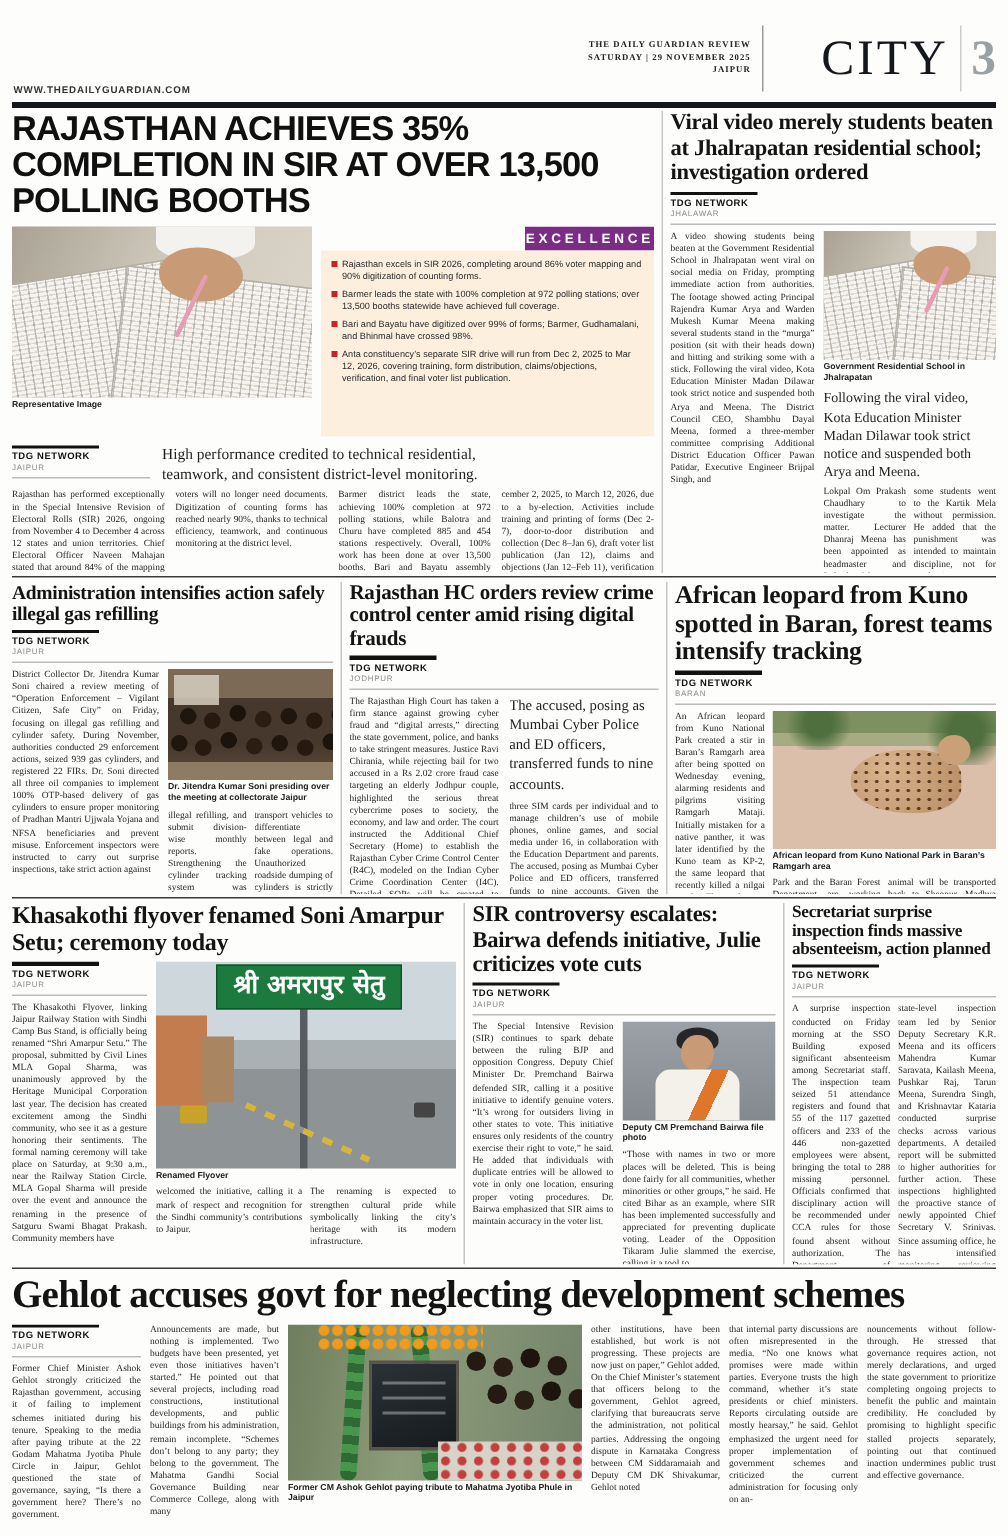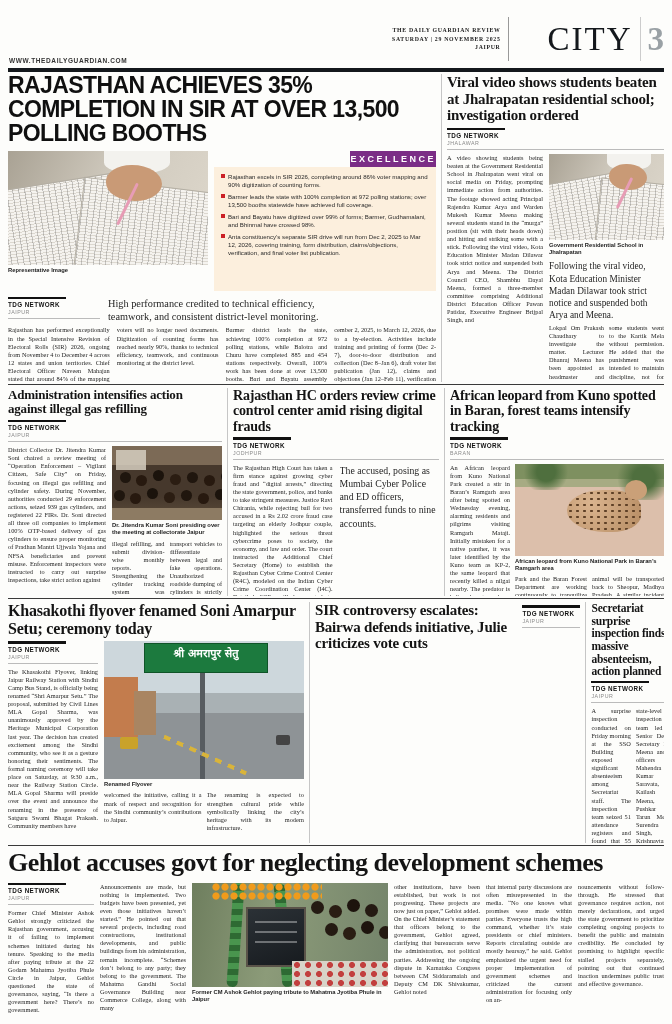--- a/index.html
+++ b/index.html
@@ -49,21 +49,21 @@
   .table{position:absolute;background:#8d7b63;}
   .ph-leo{background:linear-gradient(180deg,#7e9060 0 16%,#a7ab83 16% 25%,#dcbfab 25% 100%);}
   .bush{position:absolute;background:radial-gradient(circle,#4f6f3e 30%,rgba(79,111,62,0) 72%);}
   .leo-body{position:absolute;background:
       radial-gradient(#5e4026 1.1px,transparent 1.5px),
       radial-gradient(circle at 32% 30%,#dab48e,#b68c63);
       background-size:7px 6px,100% 100%;border-radius:52% 44% 42% 55%;}
   .leo-head{position:absolute;background:#caa078;border-radius:50%;}
   .ph-fly{background:linear-gradient(180deg,#cdd7dc 0 38%,#a9b1b4 38% 52%,#8e9396 52% 100%);}
   .sign{position:absolute;background:#1c7a3e;border:1px solid #0f5428;color:#fff;
-        font-weight:700;font-size:11px;text-align:center;line-height:1.2;padding:3px 2px;
+        font-weight:700;font-size:17px;text-align:center;line-height:1.2;padding:3px 2px;
         font-family:"DejaVu Sans","Liberation Sans",sans-serif;}
   .pole{position:absolute;background:#575c60;}
   .bldg{position:absolute;background:#c37c4d;}
   .curb{position:absolute;background:repeating-linear-gradient(90deg,#d9b43a 0 7px,#8e9396 7px 14px);}
   .veh{position:absolute;border-radius:2px;}
   .ph-bairwa{background:linear-gradient(180deg,#9ba1a7,#84898e);}
   .b-head{position:absolute;background:#c99a76;border-radius:48%;}
   .b-hair{position:absolute;background:#26262a;border-radius:50% 50% 40% 40%;}
   .b-body{position:absolute;background:linear-gradient(115deg,#f4f1ea 52%,#e0762a 52% 68%,#f4f1ea 68%);
           border-radius:10px 10px 0 0;}
@@ -144,34 +144,34 @@
           </div>
         </div>
       </div>
       <div style="display:flex;gap:8px;margin-top:6px;align-items:flex-start;">
         <div class="byline" style="flex:0 0 92px;">
           <div class="bar"></div>
           <div class="net">TDG NETWORK</div>
           <div class="city">JAIPUR</div>
           <div class="thin"></div>
         </div>
-        <div class="quote" style="font-size:10.3px;line-height:1.3;flex:1;max-width:215px;">High performance credited to technical efficiency, teamwork, and consistent district-level monitoring.</div>
+        <div class="quote" style="font-size:10.3px;line-height:1.3;flex:1;max-width:215px;">High performance credited to technical residential, teamwork, and consistent district-level monitoring.</div>
       </div>
       <div style="display:flex;gap:7px;flex:1;margin-top:3px;overflow:hidden;">
         <div class="body-col" style="flex:1;">Rajasthan has performed exceptionally in the Special Intensive Revision of Electoral Rolls (SIR) 2026, ongoing from November 4 to December 4 across 12 states and union territories. Chief Electoral Officer Naveen Mahajan stated that around 84% of the mapping work is complete, ensuring most</div>
         <div class="body-col" style="flex:1;">voters will no longer need documents. Digitization of counting forms has reached nearly 90%, thanks to technical efficiency, teamwork, and continuous monitoring at the district level.</div>
         <div class="body-col" style="flex:1;">Barmer district leads the state, achieving 100% completion at 972 polling stations, while Balotra and Churu have completed 885 and 454 stations respectively. Overall, 100% work has been done at over 13,500 booths. Bari and Bayatu assembly constituencies have digitized over 99% of forms, with Barmer, Gudhamalani, and Bhinmal exceeding 98%. For the Anta assembly constituency, a separate SIR program will run from De-</div>
         <div class="body-col" style="flex:1;">cember 2, 2025, to March 12, 2026, due to a by-election. Activities include training and printing of forms (Dec 2-7), door-to-door distribution and collection (Dec 8–Jan 6), draft voter list publication (Jan 12), claims and objections (Jan 12–Feb 11), verification (Jan 12–Mar 5), and final voter list publication on March 12, 2026.</div>
       </div>
     </div>
 
     <div class="vr"></div>
 
     <div style="flex:1;display:flex;flex-direction:column;">
-      <div class="hl-serif" style="font-size:15px;">Viral video shows students beaten at Jhalrapatan residential school; investigation ordered</div>
+      <div class="hl-serif" style="font-size:15px;">Viral video merely students beaten at Jhalrapatan residential school; investigation ordered</div>
       <div class="byline" style="margin-top:4px;">
         <div class="bar"></div>
         <div class="net">TDG NETWORK</div>
         <div class="city">JHALAWAR</div>
         <div class="thin"></div>
       </div>
       <div style="display:flex;gap:6px;flex:1;overflow:hidden;">
         <div class="body-col" style="flex:0 0 96px;">A video showing students being beaten at the Government Residential School in Jhalrapatan went viral on social media on Friday, prompting immediate action from authorities. The footage showed acting Principal Rajendra Kumar Arya and Warden Mukesh Kumar Meena making several students stand in the “murga” position (sit with their heads down) and hitting and striking some with a stick. Following the viral video, Kota Education Minister Madan Dilawar took strict notice and suspended both Arya and Meena. The District Council CEO, Shambhu Dayal Meena, formed a three-member committee comprising Additional District Education Officer Pawan Patidar, Executive Engineer Brijpal Singh, and</div>
         <div style="flex:1;display:flex;flex-direction:column;overflow:hidden;">
           <div class="photo ph-votes" style="width:100%;height:86px;">
@@ -190,21 +190,21 @@
         </div>
       </div>
     </div>
   </div>
 
   <div class="hr" style="top:384px;"></div>
 
   <div class="sec" style="top:388px;height:208px;">
 
     <div style="flex:0 0 214px;display:flex;flex-direction:column;">
-      <div class="hl-serif" style="font-size:13px;">Administration intensifies action against illegal gas refilling</div>
+      <div class="hl-serif" style="font-size:13px;">Administration intensifies action safely illegal gas refilling</div>
       <div class="byline" style="margin-top:3px;">
         <div class="bar"></div>
         <div class="net">TDG NETWORK</div>
         <div class="city">JAIPUR</div>
         <div class="thin"></div>
       </div>
       <div style="display:flex;gap:6px;flex:1;overflow:hidden;">
         <div class="body-col" style="flex:0 0 98px;">District Collector Dr. Jitendra Kumar Soni chaired a review meeting of “Operation Enforcement – Vigilant Citizen, Safe City” on Friday, focusing on illegal gas refilling and cylinder safety. During November, authorities conducted 29 enforcement actions, seized 939 gas cylinders, and registered 22 FIRs. Dr. Soni directed all three oil companies to implement 100% OTP-based delivery of gas cylinders to ensure proper monitoring of Pradhan Mantri Ujjwala Yojana and NFSA beneficiaries and prevent misuse. Enforcement inspectors were instructed to carry out surprise inspections, take strict action against</div>
         <div style="flex:1;display:flex;flex-direction:column;overflow:hidden;">
           <div class="photo ph-meet" style="width:100%;height:74px;">
@@ -227,31 +227,31 @@
     <div style="flex:0 0 206px;display:flex;flex-direction:column;">
       <div class="hl-serif" style="font-size:14px;">Rajasthan HC orders review crime control center amid rising digital frauds</div>
       <div class="byline" style="margin-top:3px;">
         <div class="bar"></div>
         <div class="net">TDG NETWORK</div>
         <div class="city">JODHPUR</div>
         <div class="thin"></div>
       </div>
       <div style="display:flex;gap:7px;flex:1;overflow:hidden;">
         <div class="body-col" style="flex:1;">The Rajasthan High Court has taken a firm stance against growing cyber fraud and “digital arrests,” directing the state government, police, and banks to take stringent measures. Justice Ravi Chirania, while rejecting bail for two accused in a Rs 2.02 crore fraud case targeting an elderly Jodhpur couple, highlighted the serious threat cybercrime poses to society, the economy, and law and order. The court instructed the Additional Chief Secretary (Home) to establish the Rajasthan Cyber Crime Control Center (R4C), modeled on the Indian Cyber Crime Coordination Center (I4C). Detailed SOPs will be created to regulate issuance of more than</div>
-        <div style="flex:1;display:flex;flex-direction:row;overflow:hidden;">
+        <div style="flex:1;display:flex;flex-direction:column;overflow:hidden;">
           <div class="quote" style="font-size:9.8px;line-height:1.35;margin-bottom:4px;">The accused, posing as Mumbai Cyber Police and ED officers, transferred funds to nine accounts.</div>
           <div class="body-col" style="flex:1;">three SIM cards per individual and to manage children’s use of mobile phones, online games, and social media under 16, in collaboration with the Education Department and parents. The accused, posing as Mumbai Cyber Police and ED officers, transferred funds to nine accounts. Given the gravity and ongoing investigation, the court denied bail, emphasizing the rise of cyber frauds exploiting technology.</div>
         </div>
       </div>
     </div>
 
     <div class="vr"></div>
 
     <div style="flex:1;display:flex;flex-direction:column;">
-      <div class="hl-serif" style="font-size:14px;">African leopard from Kuno spotted in Baran, forest teams intensify tracking</div>
+      <div class="hl-serif" style="font-size:17px;">African leopard from Kuno spotted in Baran, forest teams intensify tracking</div>
       <div class="byline" style="margin-top:3px;">
         <div class="bar"></div>
         <div class="net">TDG NETWORK</div>
         <div class="city">BARAN</div>
         <div class="thin"></div>
       </div>
       <div style="display:flex;gap:5px;flex:1;overflow:hidden;">
         <div class="body-col" style="flex:0 0 60px;">An African leopard from Kuno National Park created a stir in Baran’s Ramgarh area after being spotted on Wednesday evening, alarming residents and pilgrims visiting Ramgarh Mataji. Initially mistaken for a native panther, it was later identified by the Kuno team as KP-2, the same leopard that recently killed a nilgai nearby. The predator is believed to have traveled over 50 kilometers before reaching the hilly terrain of the Ramgarh Crater. District Forest Officer Vivekanand Manikrao confirmed that a team from Kuno arrived Thursday night and reported the leopard to be safe. Joint teams from Kuno National</div>
         <div style="flex:1;display:flex;flex-direction:column;overflow:hidden;">
           <div class="photo ph-leo" style="width:100%;height:92px;">
@@ -300,21 +300,21 @@
           <div style="display:flex;gap:5px;flex:1;margin-top:3px;overflow:hidden;">
             <div class="body-col" style="flex:1;">welcomed the initiative, calling it a mark of respect and recognition for the Sindhi community’s contributions to Jaipur.</div>
             <div class="body-col" style="flex:1;">The renaming is expected to strengthen cultural pride while symbolically linking the city’s heritage with its modern infrastructure.</div>
           </div>
         </div>
       </div>
     </div>
 
     <div class="vr"></div>
 
-    <div style="flex:0 0 202px;display:flex;flex-direction:row;">
+    <div style="flex:0 0 202px;display:flex;flex-direction:column;">
       <div class="hl-serif" style="font-size:15px;">SIR controversy escalates: Bairwa defends initiative, Julie criticizes vote cuts</div>
       <div class="byline" style="margin-top:3px;">
         <div class="bar"></div>
         <div class="net">TDG NETWORK</div>
         <div class="city">JAIPUR</div>
         <div class="thin"></div>
       </div>
       <div style="display:flex;gap:6px;flex:1;overflow:hidden;">
         <div class="body-col" style="flex:0 0 94px;">The Special Intensive Revision (SIR) continues to spark debate between the ruling BJP and opposition Congress. Deputy Chief Minister Dr. Premchand Bairwa defended SIR, calling it a positive initiative to identify genuine voters. “It’s wrong for outsiders living in other states to vote. This initiative ensures only residents of the country exercise their right to vote,” he said. He added that individuals with duplicate entries will be allowed to vote in only one location, ensuring proper voting procedures. Dr. Bairwa emphasized that SIR aims to maintain accuracy in the voter list.</div>
         <div style="flex:1;display:flex;flex-direction:column;overflow:hidden;">

